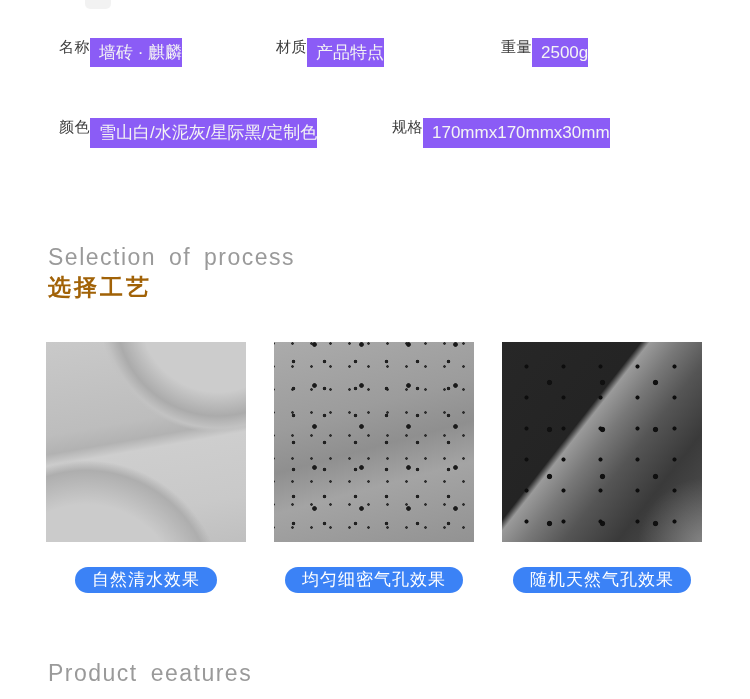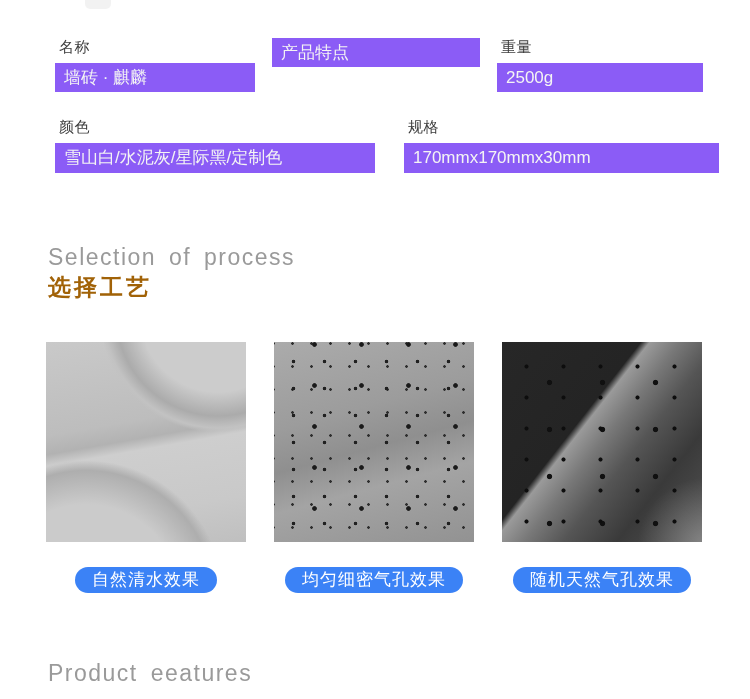--- a/index.html
+++ b/index.html
@@ -15,23 +15,23 @@
   .top-fragment{
     position:absolute;left:85px;top:0;width:26px;height:9px;
     background:rgba(0,0,0,0.05);
     border-radius:0 0 5px 5px;
   }
 
   
   .specs-row{position:absolute;left:55px;display:flex;}
   .specs-row1{top:38px;gap:17px;}
   .specs-row2{top:118px;gap:13px;}
-  .spec-cell{display:flex;flex-direction:column;}
+  .spec-cell{display:flex;flex-direction:row;}
   .w200{width:200px;} .w208{width:208px;} .w206{width:206px;}
-  .w320{width:320px;} .w315{width:315px;margin-left:16px;}
+  .w320{width:320px;} .w315{width:315px;}
   .spec-label{
     font-size:15px;line-height:17px;color:#3d3d3d;
     margin:0 0 8px 4px;letter-spacing:0.5px;
   }
   .spec-bar{
     height:29px;line-height:29px;
     background:#8b5cf6;color:#f4f4f4;
     font-size:17px;padding-left:9px;
     box-sizing:border-box;white-space:nowrap;overflow:hidden;
   }
@@ -103,20 +103,21 @@
 <body>
 
 <div class="top-fragment"></div>
 
 <div class="specs-row specs-row1">
   <div class="spec-cell w200">
     <div class="spec-label">名称</div>
     <div class="spec-bar">墙砖 · 麒麟</div>
   </div>
   <div class="spec-cell w208">
+    <div class="spec-label">材质</div>
     <div class="spec-bar">产品特点</div>
   </div>
   <div class="spec-cell w206">
     <div class="spec-label">重量</div>
     <div class="spec-bar">2500g</div>
   </div>
 </div>
 
 <div class="specs-row specs-row2">
   <div class="spec-cell w320">

